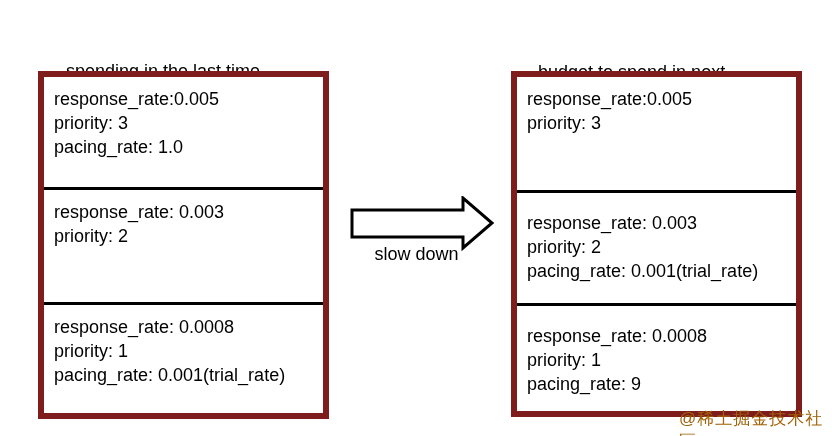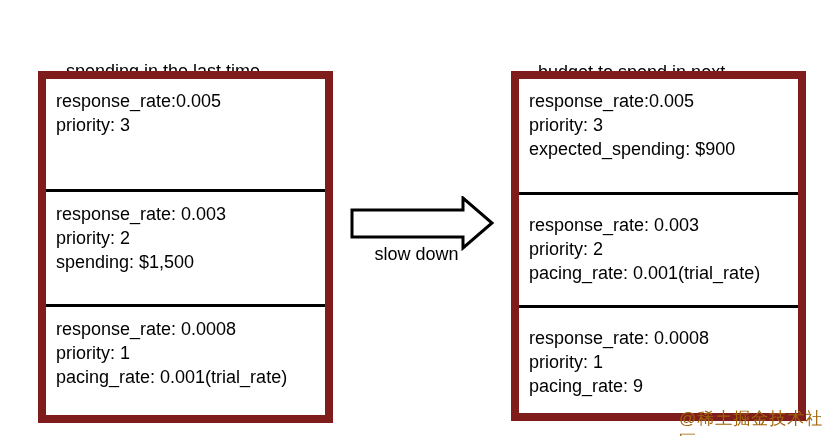--- a/index.html
+++ b/index.html
@@ -18,21 +18,21 @@
     line-height: 23px;
     white-space: pre;
   }
   .heading-left  { left: 66px;  top: 14px; }
   .heading-right { left: 538px; top: 15px; }
 
   .stack-box {
     position: absolute;
     top: 71px;
     width: 279px;
-    border: 8px solid #7f1d1d;
+    border: 6px solid #7f1d1d;
     background: #ffffff;
     display: flex;
     flex-direction: column;
   }
   .box-left  { left: 38px;  height: 336px; }
   .box-right { left: 511px; height: 334px; }
 
   .section {
     box-sizing: border-box;
     padding: 10px 6px 0 10px;
@@ -86,43 +86,42 @@
 
   <div class="heading heading-right">
     <div>budget to spend in next</div>
     <div>time slot: $900</div>
   </div>
 
   <div class="stack-box box-left">
     <div class="section">
       <div class="field-line">response_rate:0.005</div>
       <div class="field-line">priority: 3</div>
+      <div class="field-line">pacing_rate: 1.0</div>
     </div>
     <div class="section">
       <div class="field-line">response_rate: 0.003</div>
       <div class="field-line">priority: 2</div>
-      <div class="field-line">spending: $1,500</div>
     </div>
     <div class="section">
       <div class="field-line">response_rate: 0.0008</div>
       <div class="field-line">priority: 1</div>
       <div class="field-line">pacing_rate: 0.001(trial_rate)</div>
     </div>
   </div>
 
   <svg class="arrow-svg" viewBox="0 0 145 55">
     <polygon points="2,14 113,14 113,2 142,27 113,52 113,41 2,41" fill="#ffffff" stroke="#000000" stroke-width="3" stroke-linejoin="miter"></polygon>
   </svg>
   <div class="arrow-label">slow down</div>
 
   <div class="stack-box box-right">
     <div class="section">
       <div class="field-line">response_rate:0.005</div>
       <div class="field-line">priority: 3</div>
-      <div class="field-line">expected_spending: $900</div>
     </div>
     <div class="section">
       <div class="field-line">response_rate: 0.003</div>
       <div class="field-line">priority: 2</div>
       <div class="field-line">pacing_rate: 0.001(trial_rate)</div>
     </div>
     <div class="section">
       <div class="field-line">response_rate: 0.0008</div>
       <div class="field-line">priority: 1</div>
       <div class="field-line">pacing_rate: 9</div>

